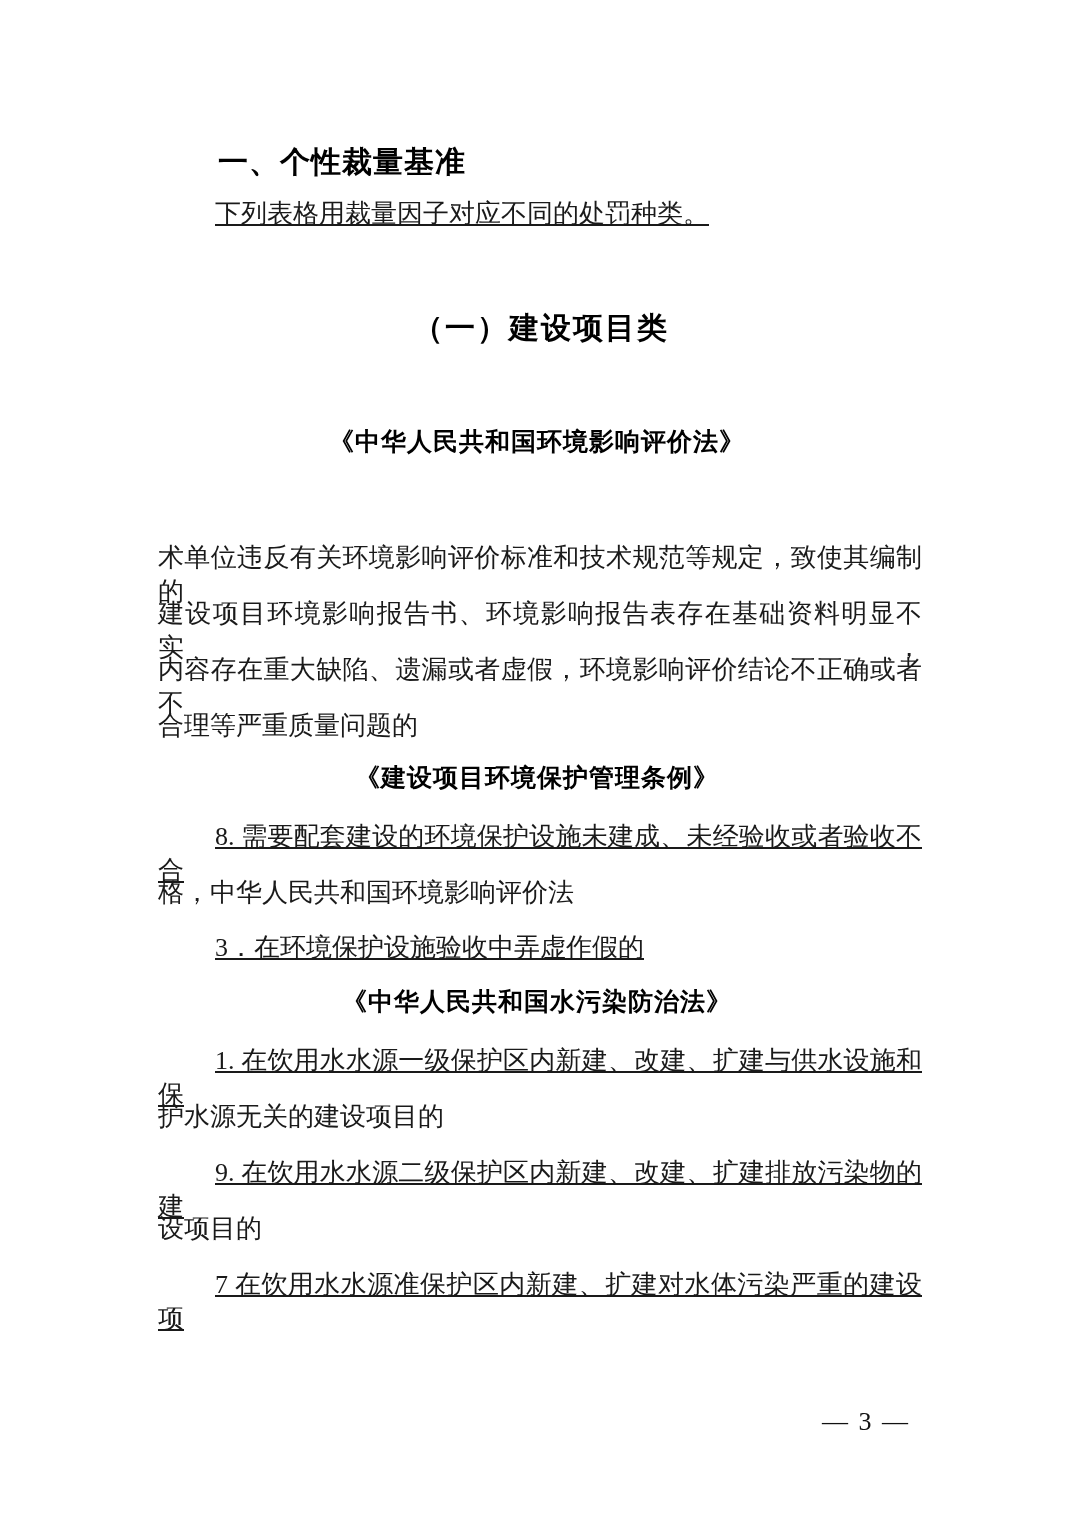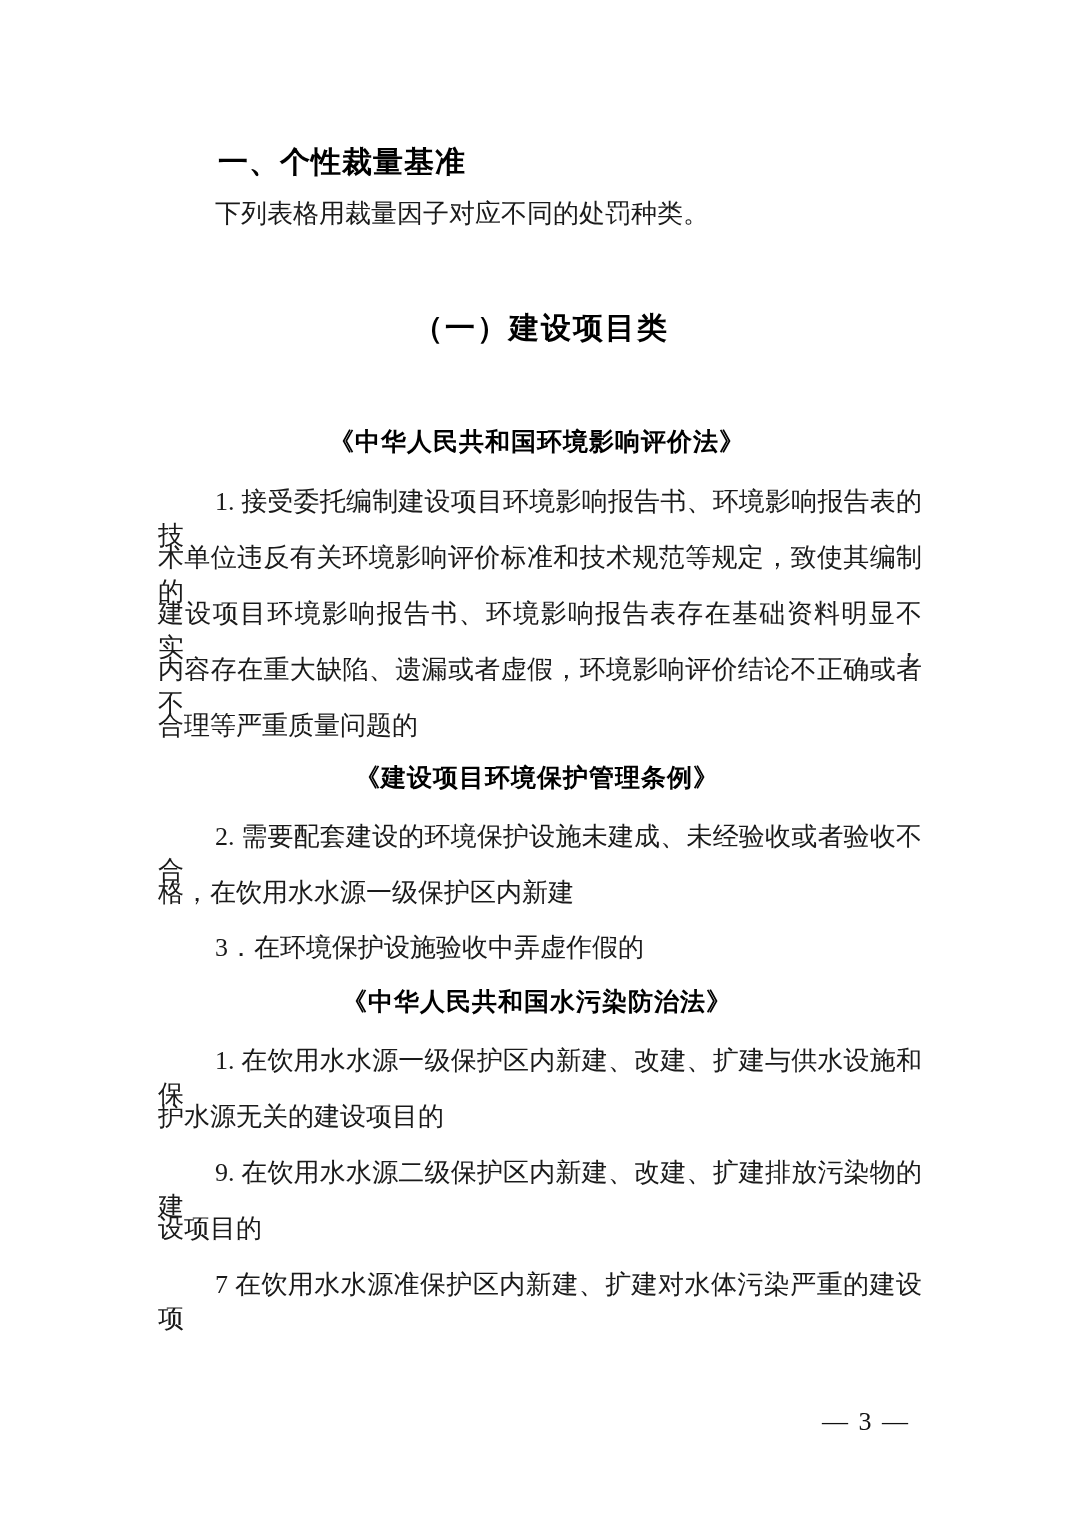--- a/index.html
+++ b/index.html
@@ -65,21 +65,21 @@
     line-height: 34px;
     color: #1a1a1a;
   }
   
   .jst {
     text-align: justify;
     text-align-last: justify;
     text-justify: inter-character;
   }
   
-  .ind { text-indent: 57px; }
+  .ind { text-indent: 57px; text-decoration: underline; }
   
   .pgnum {
     position: absolute;
     right: 164px;
     top: 1406px;
     margin: 0;
     font-size: 26px;
     line-height: 32px;
     color: #111111;
     letter-spacing: 2px;
@@ -92,30 +92,29 @@
 <div class="page">
 
   <h1 class="h1" style="top:145px">一、个性裁量基准</h1>
 
   <p class="bl ind" style="top:197px">下列表格用裁量因子对应不同的处罚种类。</p>
 
   <h2 class="h2" style="top:306px">（一）建设项目类</h2>
 
   <p class="law" style="top:426px">《中华人民共和国环境影响评价法》</p>
 
-  <p class="bl jst ind" style="top:485px">1. 接受委托编制建设项目环境影响报告书、环境影响报告表的技</p>
   <p class="bl jst" style="top:597px">建设项目环境影响报告书、环境影响报告表存在基础资料明显不实，</p>
   <p class="bl jst" style="top:541px">术单位违反有关环境影响评价标准和技术规范等规定，致使其编制的</p>
   <p class="bl" style="top:709px">合理等严重质量问题的</p>
   <p class="bl jst" style="top:653px">内容存在重大缺陷、遗漏或者虚假，环境影响评价结论不正确或者不</p>
 
   <p class="law" style="top:762px">《建设项目环境保护管理条例》</p>
 
-  <p class="bl jst ind" style="top:820px">2. 需要配套建设的环境保护设施未建成、未经验收或者验收不合</p>
-  <p class="bl" style="top:876px">格，在饮用水水源一级保护区内新建</p>
+  <p class="bl jst ind" style="top:820px">8. 需要配套建设的环境保护设施未建成、未经验收或者验收不合</p>
+  <p class="bl" style="top:876px">格，中华人民共和国环境影响评价法</p>
 
   <p class="bl ind" style="top:931px">3．在环境保护设施验收中弄虚作假的</p>
 
   <p class="law" style="top:986px">《中华人民共和国水污染防治法》</p>
 
   <p class="bl jst ind" style="top:1044px">1. 在饮用水水源一级保护区内新建、改建、扩建与供水设施和保</p>
   <p class="bl" style="top:1100px">护水源无关的建设项目的</p>
 
   <p class="bl jst ind" style="top:1156px">9. 在饮用水水源二级保护区内新建、改建、扩建排放污染物的建</p>
   <p class="bl" style="top:1212px">设项目的</p>

